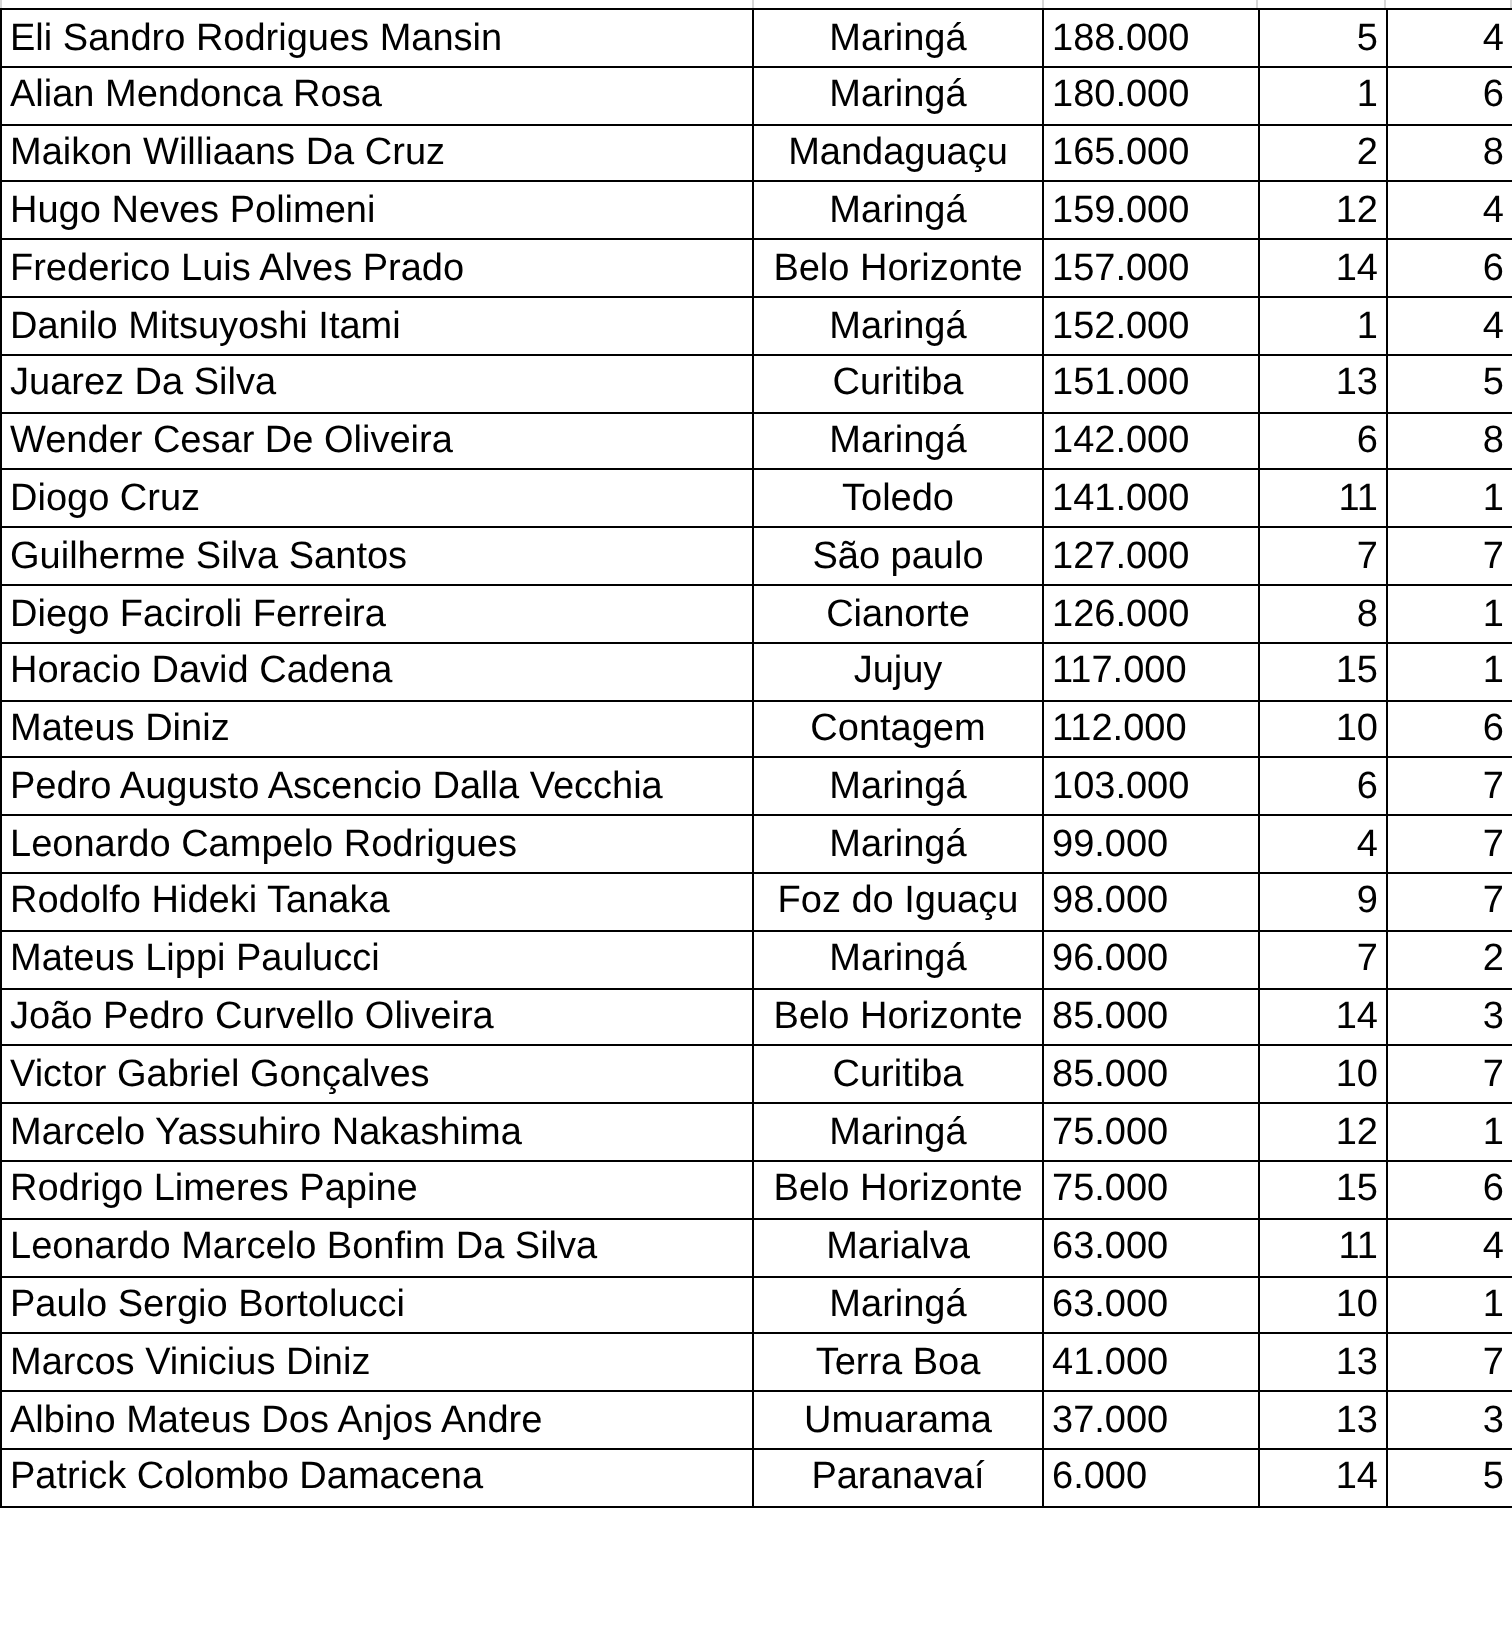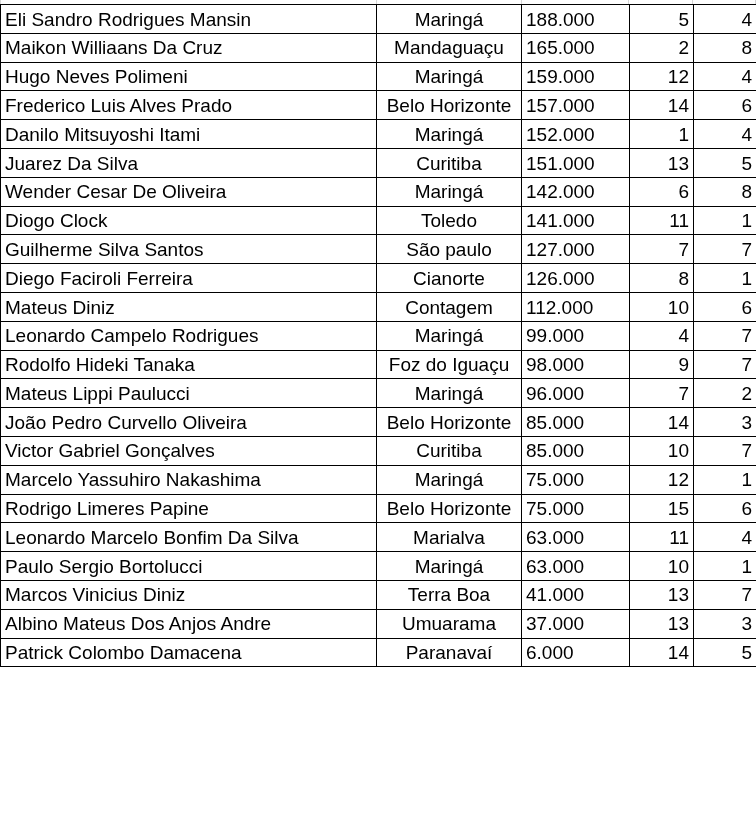--- a/index.html
+++ b/index.html
@@ -70,20 +70,27 @@
     </colgroup>
     <tbody>
     <tr>
       <td class="c-name">Eli Sandro Rodrigues Mansin</td>
       <td class="c-city">Maringá</td>
       <td class="c-value">188.000</td>
       <td class="c-num1">5</td>
       <td class="c-num2">4</td>
     </tr>
 
+    <tr>
+      <td class="c-name">Alian Mendonca Rosa</td>
+      <td class="c-city">Maringá</td>
+      <td class="c-value">180.000</td>
+      <td class="c-num1">1</td>
+      <td class="c-num2">6</td>
+    </tr>
 
     <tr>
       <td class="c-name">Maikon Williaans Da Cruz</td>
       <td class="c-city">Mandaguaçu</td>
       <td class="c-value">165.000</td>
       <td class="c-num1">2</td>
       <td class="c-num2">8</td>
     </tr>
 
     <tr>
@@ -120,21 +127,21 @@
 
     <tr>
       <td class="c-name">Wender Cesar De Oliveira</td>
       <td class="c-city">Maringá</td>
       <td class="c-value">142.000</td>
       <td class="c-num1">6</td>
       <td class="c-num2">8</td>
     </tr>
 
     <tr>
-      <td class="c-name">Diogo Clock</td>
+      <td class="c-name">Diogo Cruz</td>
       <td class="c-city">Toledo</td>
       <td class="c-value">141.000</td>
       <td class="c-num1">11</td>
       <td class="c-num2">1</td>
     </tr>
 
     <tr>
       <td class="c-name">Guilherme Silva Santos</td>
       <td class="c-city">São paulo</td>
       <td class="c-value">127.000</td>
@@ -143,30 +150,44 @@
     </tr>
 
     <tr>
       <td class="c-name">Diego Faciroli Ferreira</td>
       <td class="c-city">Cianorte</td>
       <td class="c-value">126.000</td>
       <td class="c-num1">8</td>
       <td class="c-num2">1</td>
     </tr>
 
+    <tr>
+      <td class="c-name">Horacio David Cadena</td>
+      <td class="c-city">Jujuy</td>
+      <td class="c-value">117.000</td>
+      <td class="c-num1">15</td>
+      <td class="c-num2">1</td>
+    </tr>
 
 
     <tr>
       <td class="c-name">Mateus Diniz</td>
       <td class="c-city">Contagem</td>
       <td class="c-value">112.000</td>
       <td class="c-num1">10</td>
       <td class="c-num2">6</td>
     </tr>
 
+    <tr>
+      <td class="c-name">Pedro Augusto Ascencio Dalla Vecchia</td>
+      <td class="c-city">Maringá</td>
+      <td class="c-value">103.000</td>
+      <td class="c-num1">6</td>
+      <td class="c-num2">7</td>
+    </tr>
 
     <tr>
       <td class="c-name">Leonardo Campelo Rodrigues</td>
       <td class="c-city">Maringá</td>
       <td class="c-value">99.000</td>
       <td class="c-num1">4</td>
       <td class="c-num2">7</td>
     </tr>
 
     <tr>

